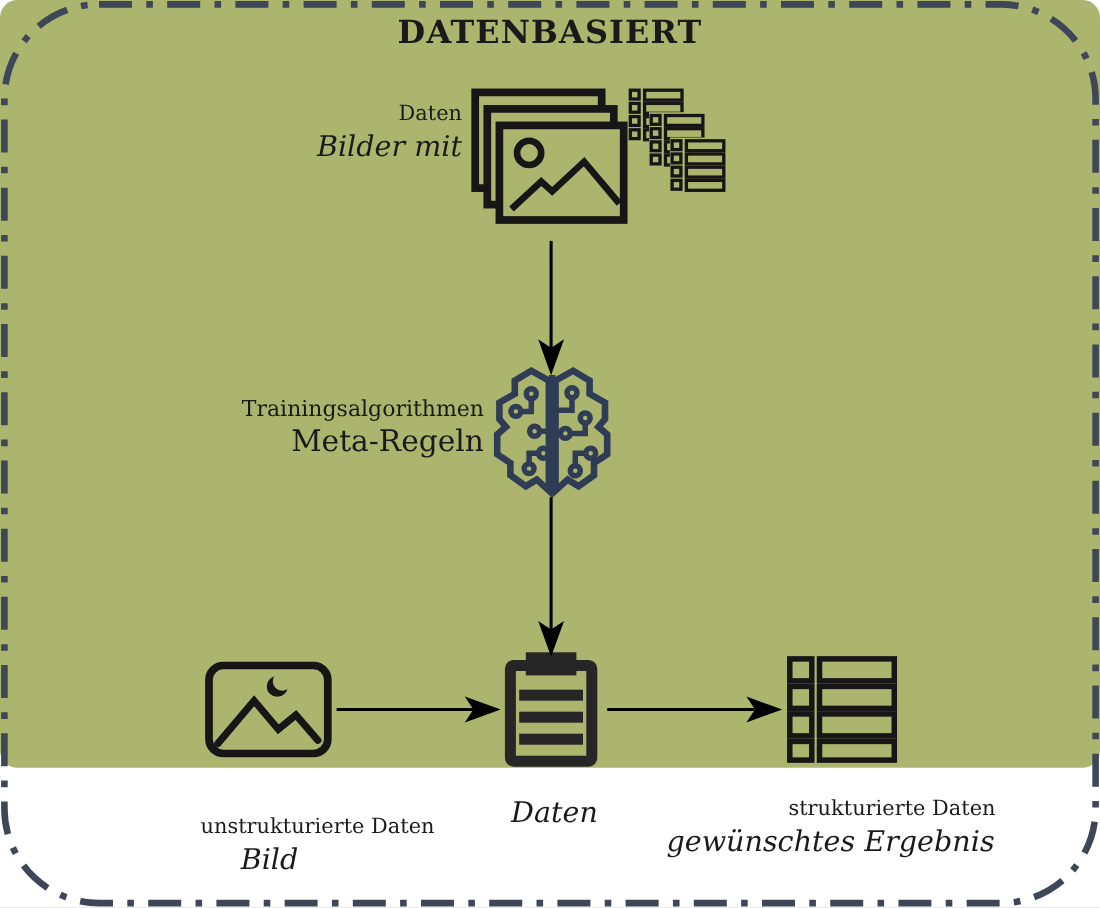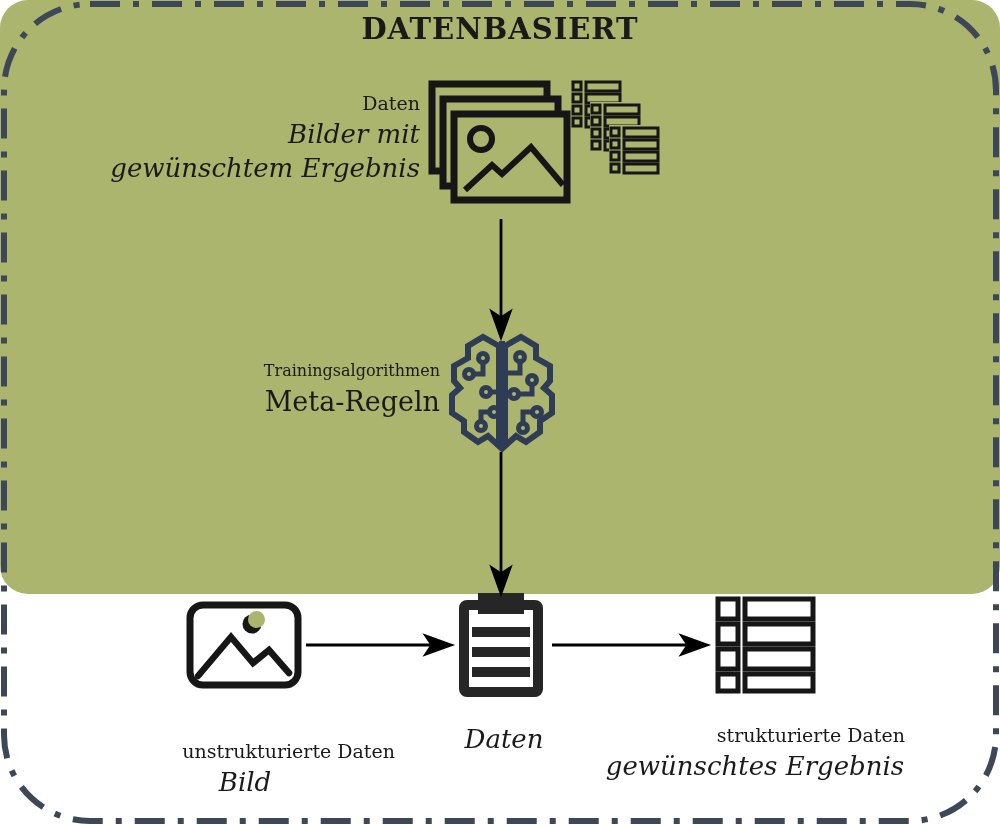--- a/index.html
+++ b/index.html
@@ -7,23 +7,23 @@
     --border:#3e4757;
     --icon-black:#161616;
     --brain-navy:#2e3c55;
     --text:#1a1a1a;
     --clipboard:#262626;
   }
   *{margin:0;padding:0;box-sizing:border-box;}
   html,body{width:1000px;height:825px;background:#ffffff;overflow:hidden;}
   body{font-family:"DejaVu Serif","Liberation Serif",serif;color:var(--text);}
   .canvas{
-    position:absolute;left:0;top:0;width:1000px;height:594px;
+    position:absolute;left:0;top:0;width:1000px;height:698px;
     background:var(--background);
-    border-radius:28px;
+    border-radius:16px;
   }
   .border-svg{position:absolute;left:0;top:0;width:1000px;height:825px;pointer-events:none;}
   .title{
     position:absolute;left:0;top:12px;width:1000px;
     text-align:center;font-size:29px;font-weight:bold;letter-spacing:1px;
   }
   .abs{position:absolute;}
   .txt-right{text-align:right;}
   .txt-center{text-align:center;}
   .caption-sm{font-size:19px;line-height:26px;text-align:right;}
@@ -39,21 +39,20 @@
 
   <svg class="border-svg" viewBox="0 0 1000 825">
     <rect x="4" y="4" width="992" height="817" rx="86" ry="86" fill="none" stroke="var(--border)" stroke-width="6" stroke-dasharray="30 13 6 13"></rect>
   </svg>
 
   <div class="title">DATENBASIERT</div>
 
   <div class="abs txt-right node-label" style="left:90px;top:90px;width:330px;">
     <div class="caption-sm">Daten</div>
     <div class="label-lg">Bilder mit</div>
-    <div class="label-lg">gewünschtem Ergebnis</div>
   </div>
 
   <div class="abs" style="left:428px;top:76px;">
     <svg width="145" height="130" viewBox="0 0 145 130">
       <g stroke="var(--icon-black)" stroke-width="7">
         <rect x="4" y="8" width="115" height="87" fill="none"></rect>
         <rect x="15" y="23" width="115" height="87" fill="var(--background)"></rect>
         <rect x="26" y="38" width="113" height="86" fill="var(--background)"></rect>
       </g>
       <circle cx="53" cy="63" r="11" fill="none" stroke="var(--icon-black)" stroke-width="6"></circle>
@@ -94,21 +93,21 @@
           <rect x="2" y="26" width="8" height="8"></rect>
             <rect x="15" y="26" width="34" height="9"></rect>
           <rect x="2" y="38" width="8" height="8"></rect>
             <rect x="15" y="38" width="34" height="9"></rect>
         </g>
       </g>
     </svg>
   </div>
 
   <div class="abs txt-right node-label" style="left:140px;top:358px;width:300px;">
-    <div class="caption-sm" style="font-size:16px;">Trainingsalgorithmen</div>
+    <div class="caption-sm" style="font-size:20px;">Trainingsalgorithmen</div>
     <div class="label-xl">Meta-Regeln</div>
   </div>
 
   <div class="abs" style="left:441px;top:332px;">
     <svg width="122" height="122" viewBox="0 0 122 122">
       <g stroke="var(--brain-navy)" fill="none" stroke-width="6" stroke-linejoin="miter">
         <path d="M58,14 L42,5 L27,14 L27,26 L13,34 L13,49 L19,56 L11,63 L11,81 L23,89 L23,100 L37,110 L47,104 L58,114 Z"></path>
         <path d="M64,14 L80,5 L95,14 L95,26 L109,34 L109,49 L103,56 L111,63 L111,81 L99,89 L99,100 L85,110 L75,104 L64,114 Z"></path>
         <path d="M61,9 L61,118"></path>
       </g>

